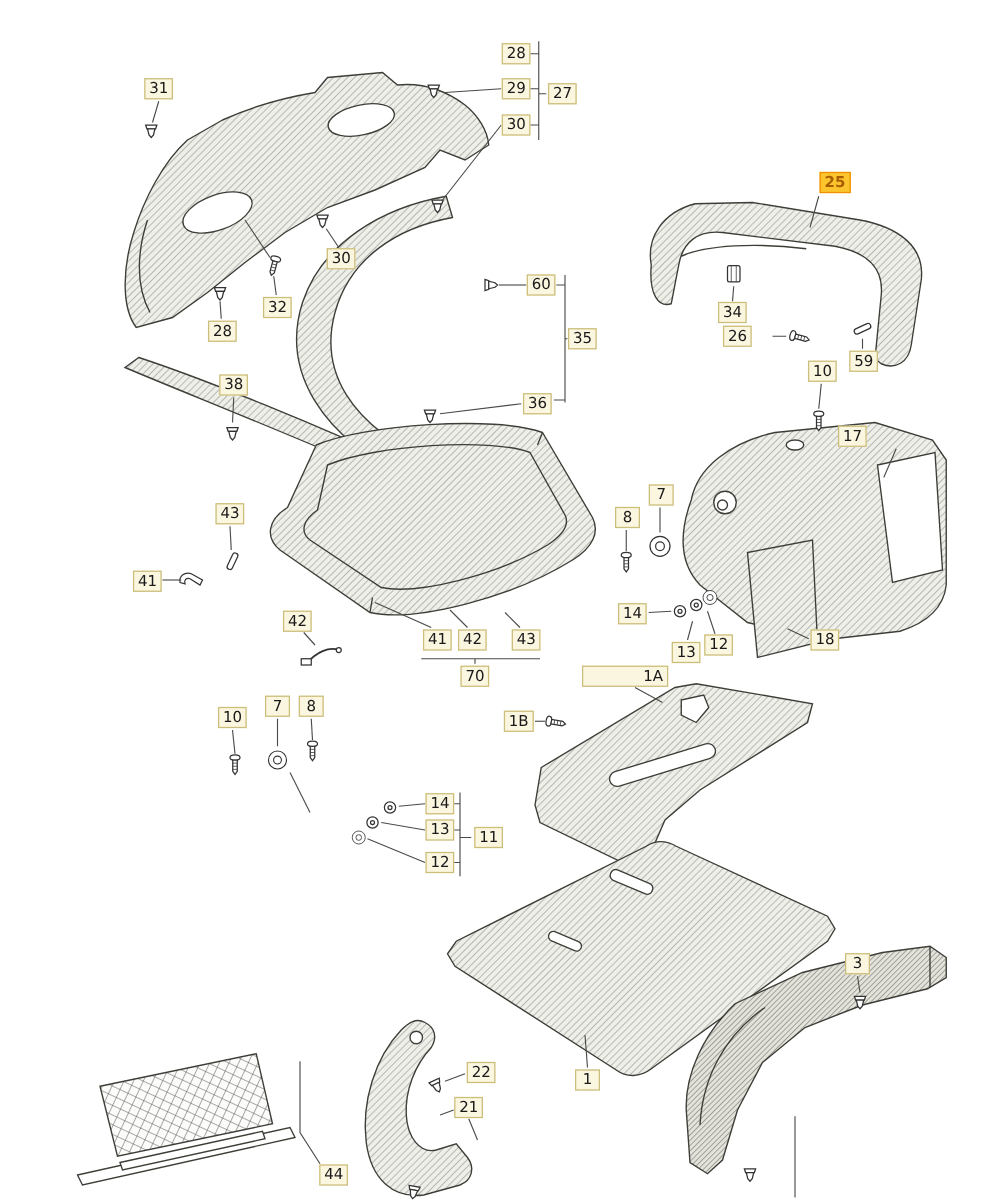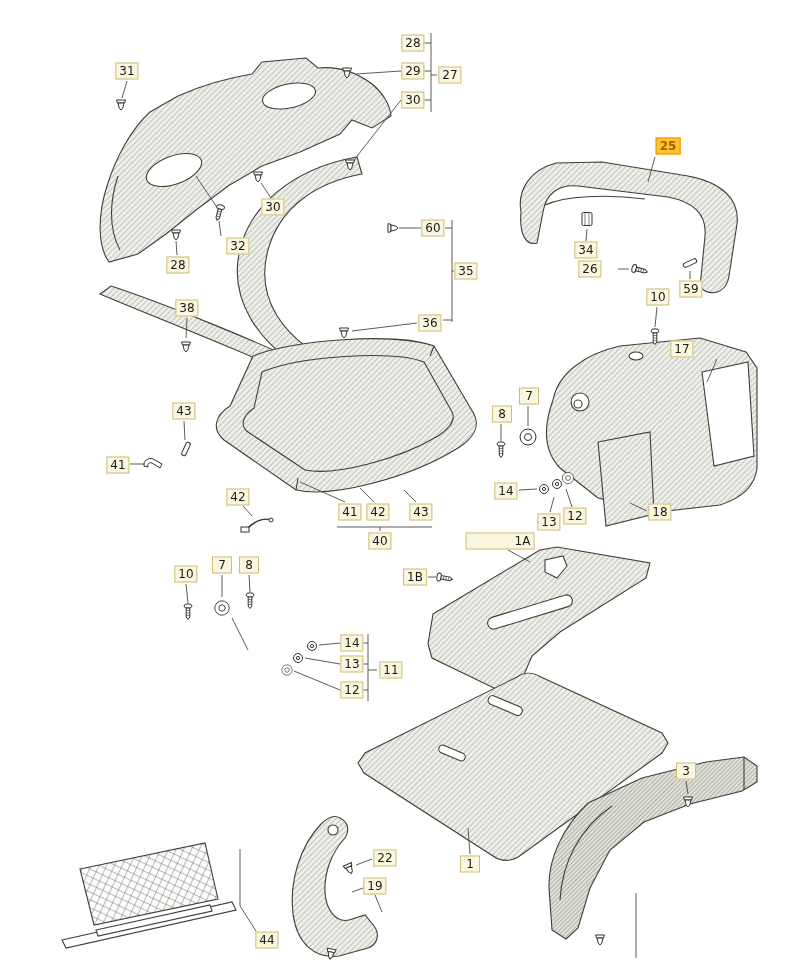--- a/index.html
+++ b/index.html
@@ -233,33 +233,33 @@
     </g>
   </svg>
 
   <div id="callouts">
       <div class="callout" style="left: 127px; top: 71px;">31</div>
       <div class="callout" style="left: 413px; top: 43px;">28</div>
       <div class="callout" style="left: 413px; top: 71px;">29</div>
       <div class="callout" style="left: 450px; top: 75px;">27</div>
       <div class="callout" style="left: 413px; top: 100px;">30</div>
       <div class="callout" style="left: 273px; top: 207px;">30</div>
-      <div class="callout" style="left: 238px; top: 246px;">32</div>
+      <div class="callout" style="left: 222px; top: 246px;">32</div>
       <div class="callout" style="left: 178px; top: 265px;">28</div>
       <div class="callout" style="left: 433px; top: 228px;">60</div>
       <div class="callout" style="left: 466px; top: 271px;">35</div>
       <div class="callout" style="left: 430px; top: 323px;">36</div>
       <div class="callout" style="left: 187px; top: 308px;">38</div>
       <div class="callout" style="left: 184px; top: 411px;">43</div>
       <div class="callout" style="left: 118px; top: 465px;">41</div>
       <div class="callout" style="left: 238px; top: 497px;">42</div>
       <div class="callout" style="left: 350px; top: 512px;">41</div>
       <div class="callout" style="left: 378px; top: 512px;">42</div>
       <div class="callout" style="left: 421px; top: 512px;">43</div>
-      <div class="callout" style="left: 380px; top: 541px;">40</div>
+      <div class="callout" style="left: 380px; top: 541px;">70</div>
       <div class="callout highlighted" style="left: 656px; top: 146px; margin-left: 12px;">25</div>
       <div class="callout" style="left: 586px; top: 250px;">34</div>
       <div class="callout" style="left: 590px; top: 269px;">26</div>
       <div class="callout" style="left: 691px; top: 289px;">59</div>
       <div class="callout" style="left: 658px; top: 297px;">10</div>
       <div class="callout" style="left: 682px; top: 349px;">17</div>
       <div class="callout" style="left: 529px; top: 396px;">7</div>
       <div class="callout" style="left: 502px; top: 414px;">8</div>
       <div class="callout" style="left: 506px; top: 491px;">14</div>
       <div class="callout" style="left: 549px; top: 522px;">13</div>
@@ -270,16 +270,16 @@
       <div class="callout" style="left: 186px; top: 574px;">10</div>
       <div class="callout" style="left: 222px; top: 565px;">7</div>
       <div class="callout" style="left: 249px; top: 565px;">8</div>
       <div class="callout" style="left: 352px; top: 643px;">14</div>
       <div class="callout" style="left: 352px; top: 664px;">13</div>
       <div class="callout" style="left: 391px; top: 670px;">11</div>
       <div class="callout" style="left: 352px; top: 690px;">12</div>
       <div class="callout" style="left: 686px; top: 771px;">3</div>
       <div class="callout" style="left: 470px; top: 864px;">1</div>
       <div class="callout" style="left: 385px; top: 858px;">22</div>
-      <div class="callout" style="left: 375px; top: 886px;">19</div>
+      <div class="callout" style="left: 375px; top: 886px;">21</div>
       <div class="callout" style="left: 267px; top: 940px;">44</div>
     </div>
 </div>
 
 </body></html>

